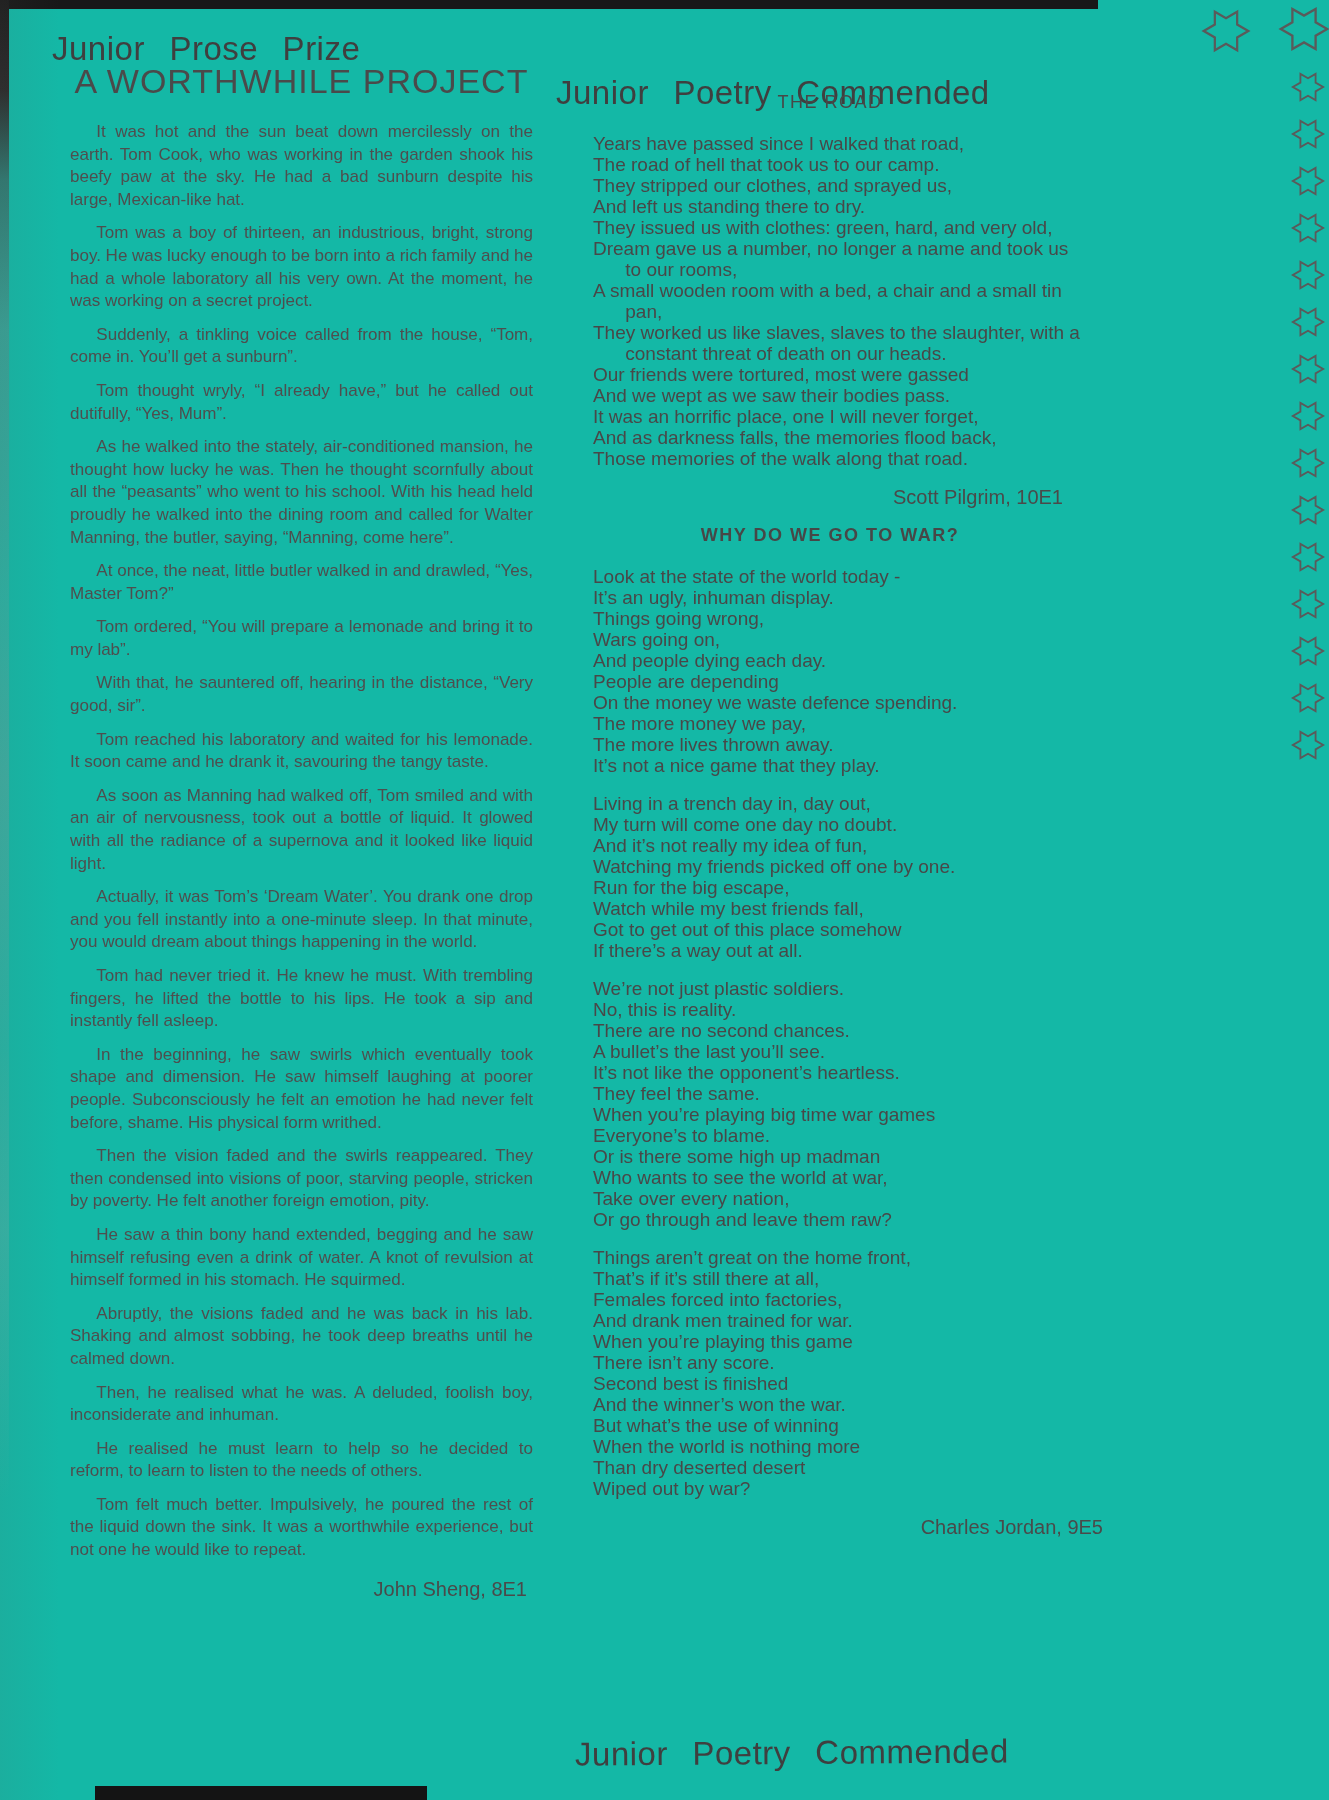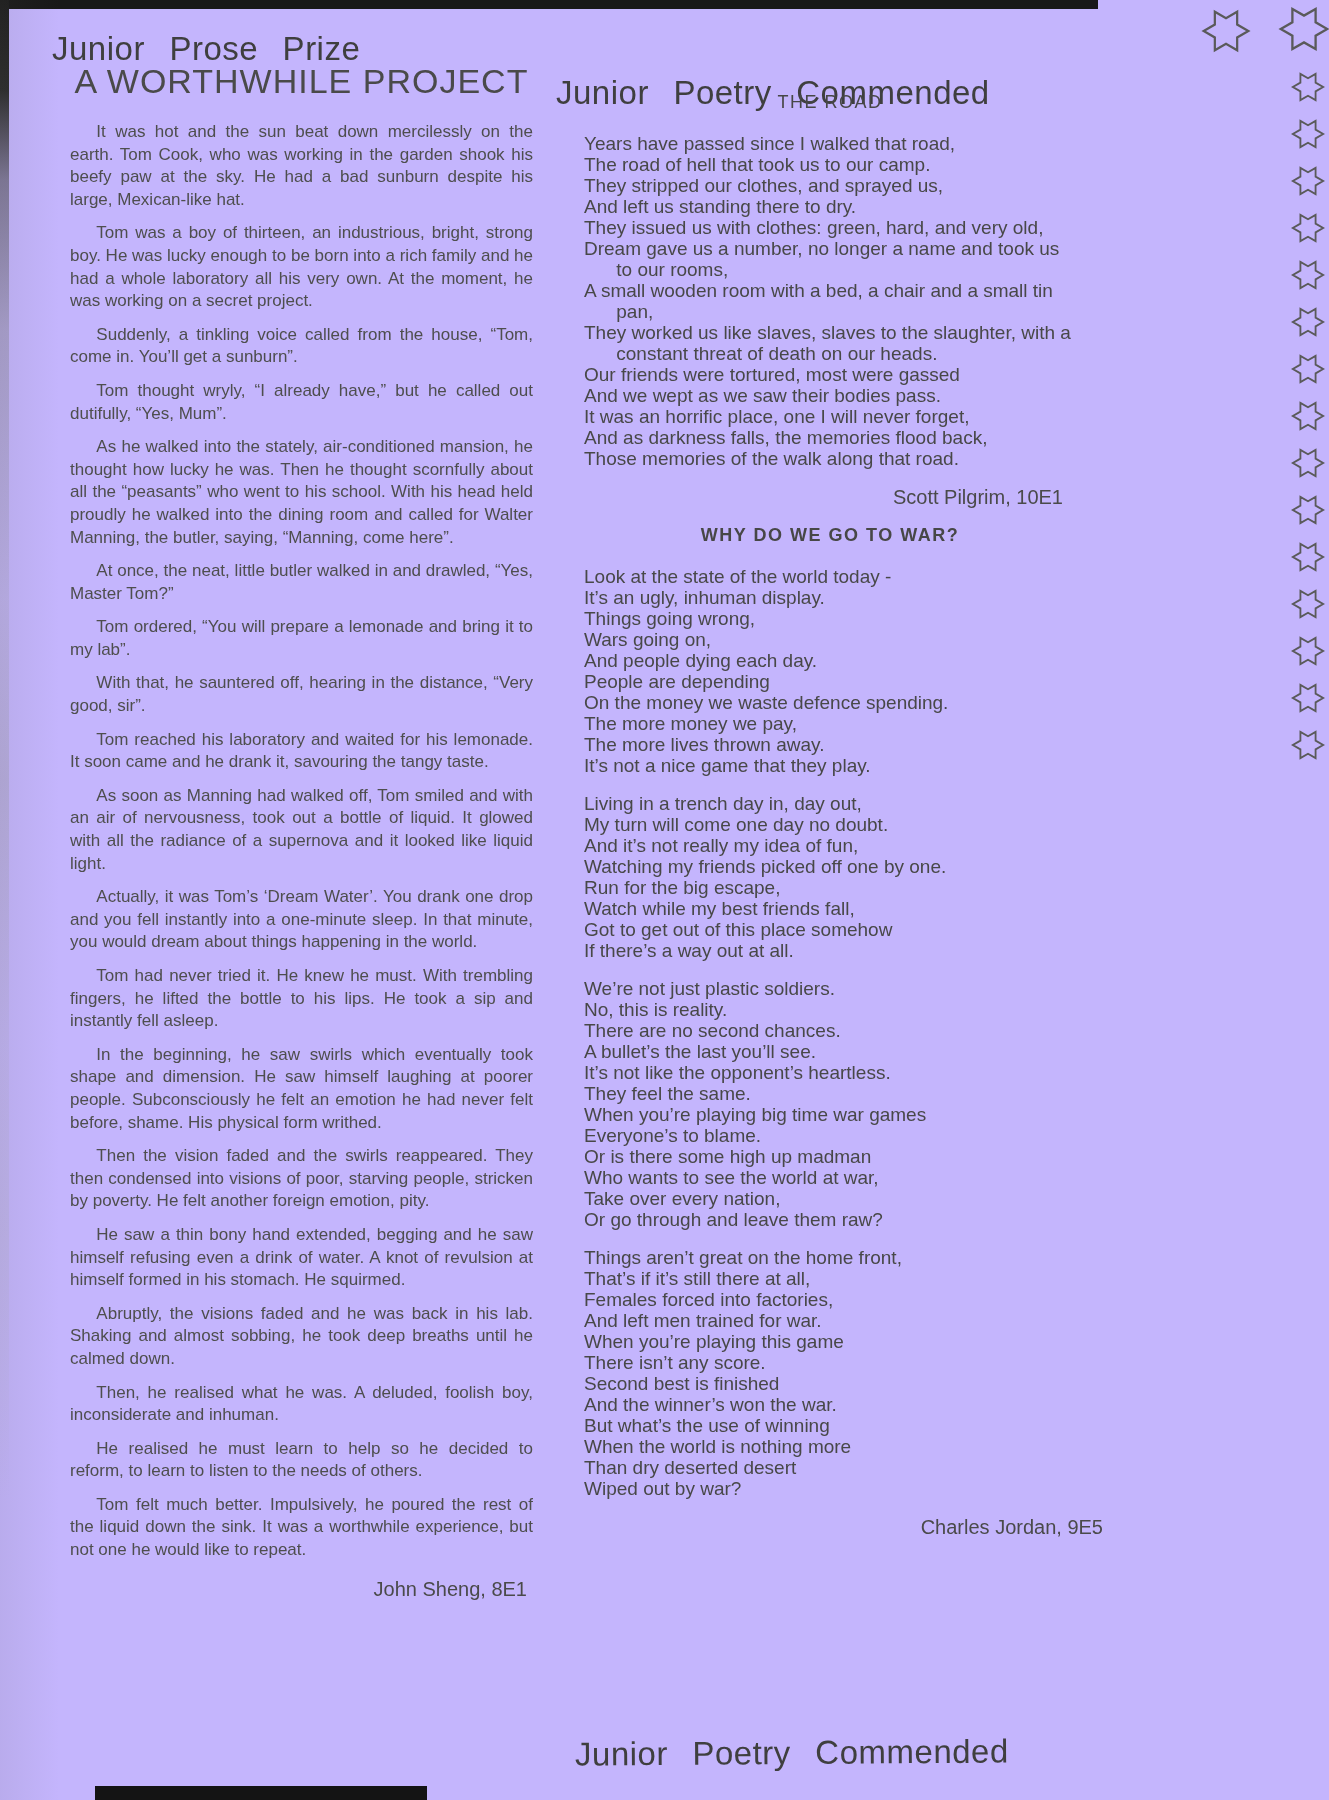--- a/index.html
+++ b/index.html
@@ -1,19 +1,19 @@
 <!DOCTYPE html>
 <html><head>
 <meta charset="utf-8">
 <style>
   html,body{margin:0;padding:0;background:#e8e7e4;}
   #page{
     position:relative;
     width:1329px;height:1800px;
-    background:#c4b5fd;
+    background:#14b8a6;
     overflow:hidden;
     font-family:"Liberation Sans","DejaVu Sans",sans-serif;
     color:#4b4b4b;
   }
   
   .top-bar{position:absolute;left:0;top:0;width:1098px;height:9px;background:#181818;}
   .bottom-bar{position:absolute;left:95px;top:1786px;width:332px;height:14px;background:#141414;}
   .left-edge{
     position:absolute;left:0;top:0;width:9px;height:1500px;
     background:linear-gradient(180deg,
@@ -52,21 +52,21 @@
     font-size:20px;color:#4a4a4a;text-align:right;margin-top:16px;
   }
   #prose-author{padding-right:6px;}
 
   
   #poetry-col{position:absolute;left:555px;top:92px;width:550px;}
   .poem-title{
     font-size:18px;font-weight:400;color:#474747;letter-spacing:1.5px;
     text-align:center;margin:0 0 20px 0;
   }
-  .poem{margin-left:29px;width:492px;}
+  .poem{margin-left:38px;width:492px;}
   .stanza{margin:0 0 17px 0;}
   .poem-line{
     font-size:19px;line-height:21px;color:#484848;
     padding-left:1.7em;text-indent:-1.7em;
   }
   #poem-author-0{margin:6px 42px 16px 0;text-align:right;}
   #poem-author-1{margin:4px 2px 0 0;}
   #poem-title-1{font-weight:bold;}
 
   
@@ -169,21 +169,21 @@
           <div class="poem-line">Everyone’s to blame.</div>
           <div class="poem-line">Or is there some high up madman</div>
           <div class="poem-line">Who wants to see the world at war,</div>
           <div class="poem-line">Take over every nation,</div>
           <div class="poem-line">Or go through and leave them raw?</div>
         </div>
         <div class="stanza">
           <div class="poem-line">Things aren’t great on the home front,</div>
           <div class="poem-line">That’s if it’s still there at all,</div>
           <div class="poem-line">Females forced into factories,</div>
-          <div class="poem-line">And left men trained for war.</div>
+          <div class="poem-line">And drank men trained for war.</div>
           <div class="poem-line">When you’re playing this game</div>
           <div class="poem-line">There isn’t any score.</div>
           <div class="poem-line">Second best is finished</div>
           <div class="poem-line">And the winner’s won the war.</div>
           <div class="poem-line">But what’s the use of winning</div>
           <div class="poem-line">When the world is nothing more</div>
           <div class="poem-line">Than dry deserted desert</div>
           <div class="poem-line">Wiped out by war?</div>
         </div>
       </div>

